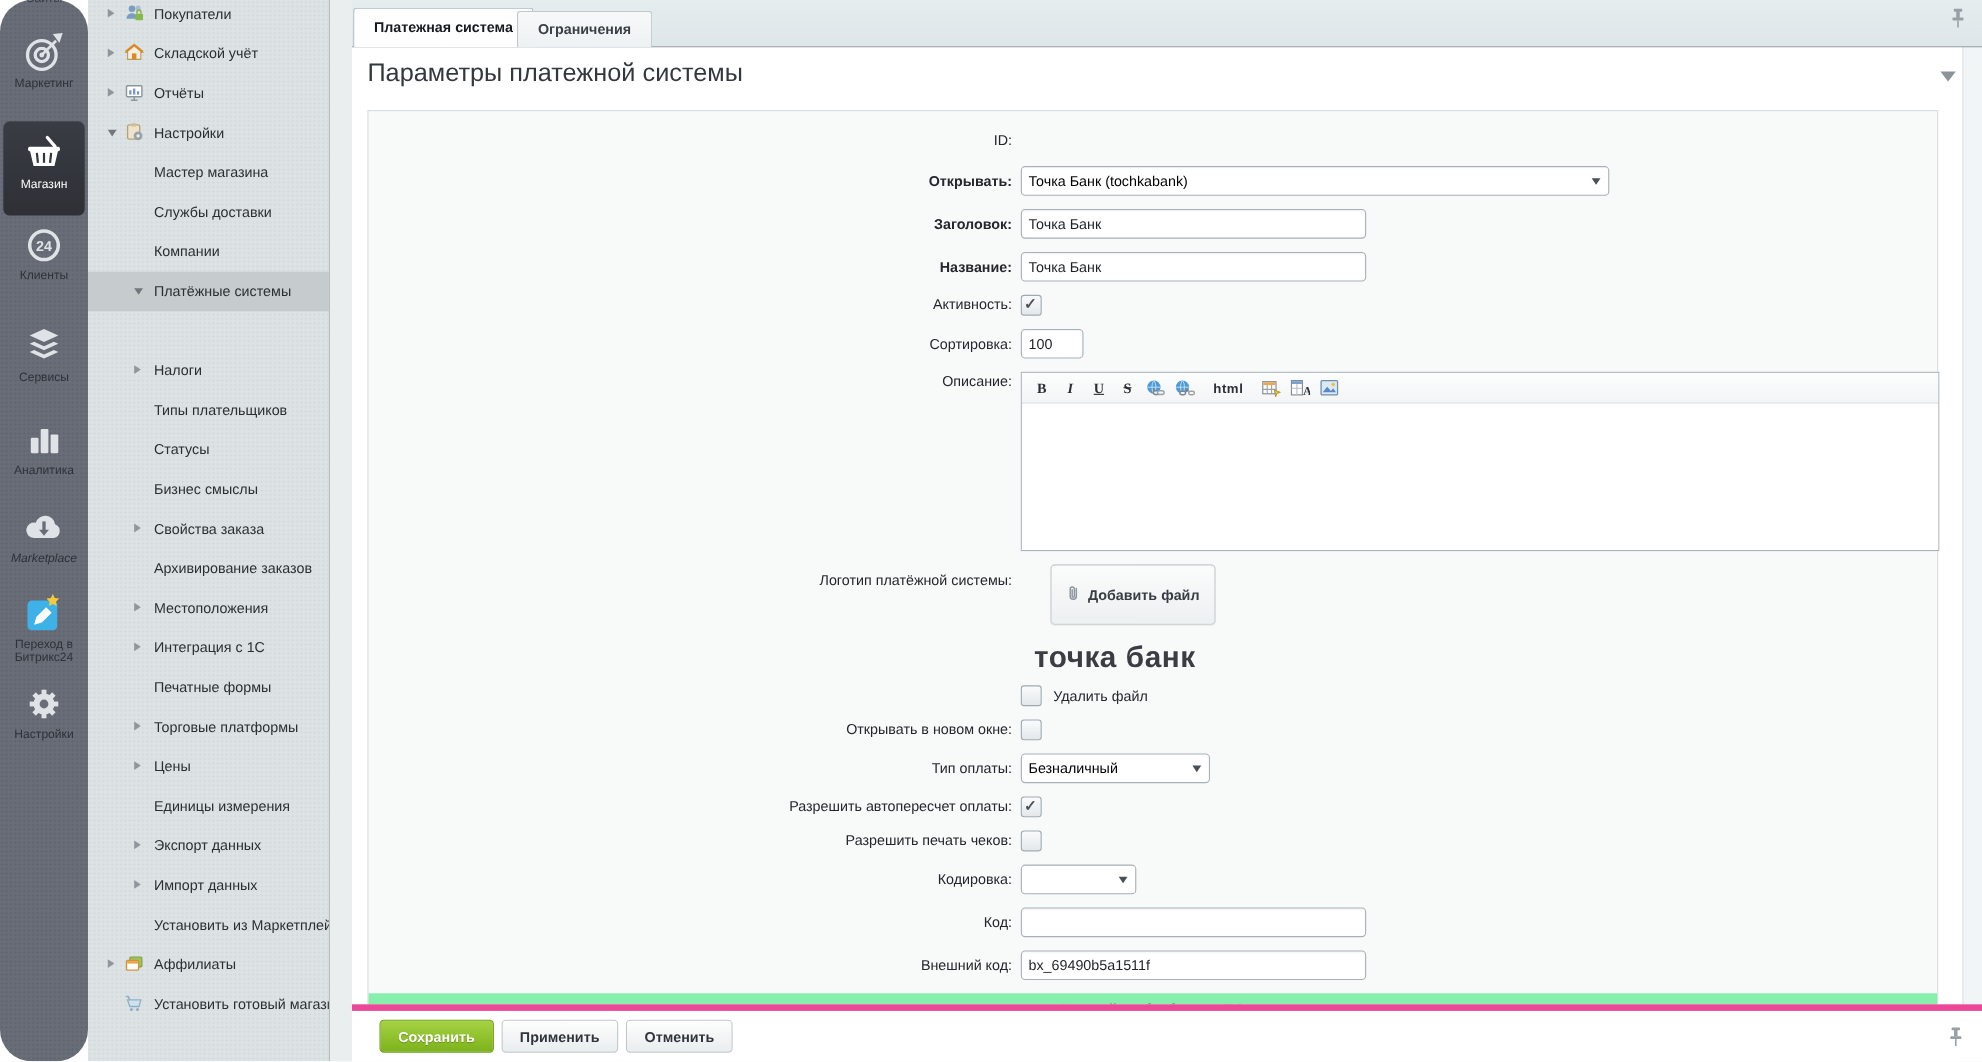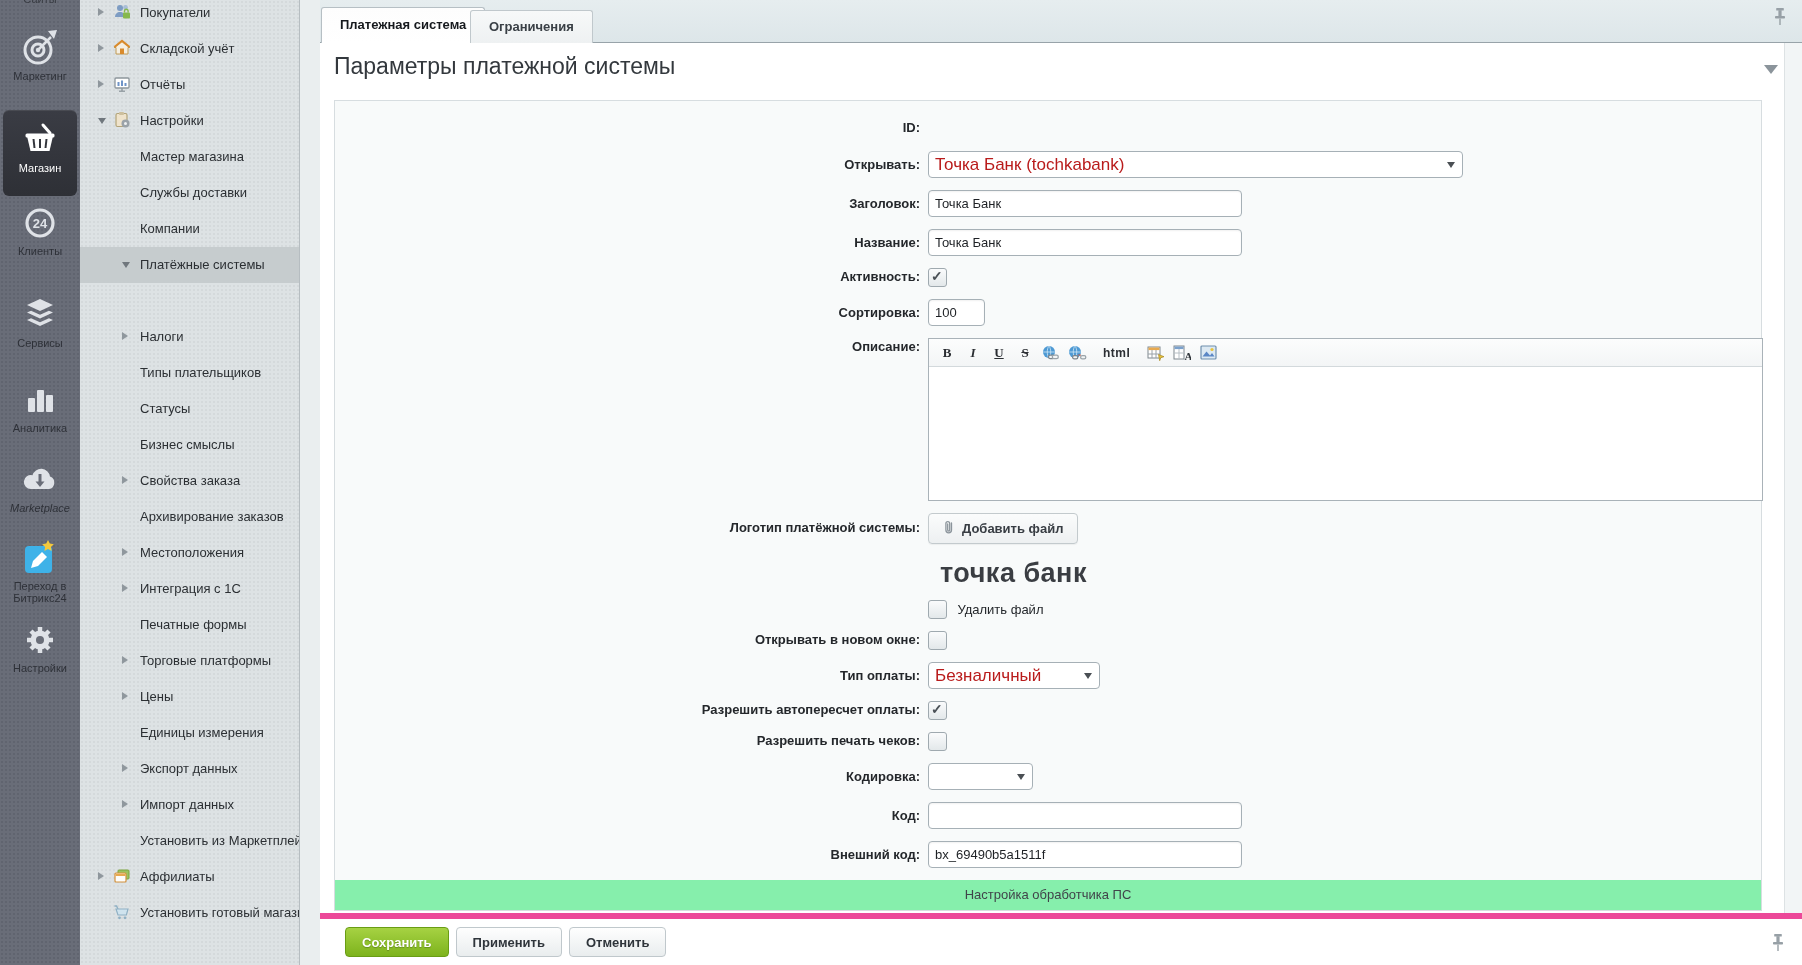--- a/index.html
+++ b/index.html
@@ -1,21 +1,21 @@
 <!DOCTYPE html>
 <html><head>
 <meta charset="utf-8">
 <style>
   html,body{margin:0;padding:0;}
   body{font-family:"Liberation Sans",sans-serif;}
   #app{position:relative;width:1802px;height:965px;overflow:hidden;background:#fff;}
 
   
   .rail{position:absolute;left:0;top:0;width:80px;height:965px;background:#696d78;
-        background-image:radial-gradient(#60646f 1px,transparent 1px);background-size:4px 4px;z-index:5;}
+        background-image:radial-gradient(#60646f 1px,transparent 1px);background-size:4px 4px;z-index:5;border-radius:29px;}
   .rail-clip{position:absolute;top:-7px;left:0;width:80px;text-align:center;font-size:11px;color:#3a3d44;overflow:hidden;height:10px;}
   .rail-item{position:absolute;width:80px;text-align:center;cursor:pointer;}
   .rail-item .ric{display:block;margin:0 auto;width:40px;height:40px;}
   .rail-item .rlb{display:block;font-size:11px;color:#2e3138;margin-top:2px;line-height:12px;padding:0 4px;}
   .rail-item.active{left:3px;width:74px;background:linear-gradient(#3a3c44,#2e3036);border-radius:6px;height:76px;padding-top:10px;box-shadow:inset 0 1px 0 rgba(255,255,255,.08);}
   .rail-item.active .rlb{color:#fdfdfd;}
 
   
   .menu{position:absolute;left:80px;top:0;width:219px;height:965px;background:#dde2e4;
         background-image:radial-gradient(#d4d9db 1px,transparent 1px);background-size:4px 4px;
@@ -43,54 +43,54 @@
   .pin{position:absolute;width:16px;height:20px;cursor:pointer;}
   .pin.top{right:14px;top:7px;}
   .pin.bottom{right:16px;bottom:12px;z-index:6;}
 
   .main-scroll{position:absolute;left:0;top:43px;width:1482px;height:875px;background:#fff;}
   .page-title{position:absolute;left:14px;top:10px;font-size:23px;color:#33383d;}
   .title-caret{position:absolute;right:24px;top:22px;width:0;height:0;border-top:9px solid #8b949b;border-left:7px solid transparent;border-right:7px solid transparent;cursor:pointer;}
 
   .formbox{position:absolute;left:14px;top:57px;width:1426px;border:1px solid #d7dde0;background:#f8fafa;padding-top:18px;}
   .frow{display:flex;margin-bottom:12px;}
-  .flabel{width:585px;text-align:right;padding-right:8px;font-size:13px;color:#24272b;line-height:27px;flex:none;font-weight:bold;}
+  .flabel{width:585px;text-align:right;padding-right:8px;font-size:13px;color:#24272b;line-height:27px;flex:none;}
   .flabel.req{font-weight:bold;}
   .flabel.cb{line-height:18px;}
   .fctrl{flex:1;min-width:0;}
   .frow.idrow .flabel,.frow.idrow .fctrl{line-height:18px;}
   .frow.idrow{margin-bottom:14px;}
   .idval{font-size:13px;color:#24272b;padding-left:2px;}
 
   input[type=text]{height:25px;border:1px solid #a6b0b6;border-radius:4px;background:#fff;font-size:13px;color:#1e2125;
       padding:0 6px;font-family:"Liberation Sans",sans-serif;box-shadow:inset 0 1px 2px rgba(0,0,0,.06);}
   .selwrap{position:relative;display:inline-block;}
   select{appearance:none;-webkit-appearance:none;height:27px;border:1px solid #a6b0b6;border-radius:4px;background:#fff;
-      font-size:17px;color:#b91c1c;padding:0 22px 0 6px;font-family:"Liberation Sans",sans-serif;width:100%;}
+      font-size:13px;color:#000000;padding:0 22px 0 6px;font-family:"Liberation Sans",sans-serif;width:100%;}
   .selwrap .chev{position:absolute;right:8px;top:11px;width:0;height:0;border-top:6px solid #4a4f54;border-left:4.5px solid transparent;border-right:4.5px solid transparent;pointer-events:none;}
 
   .checkbox{display:inline-block;width:17px;height:17px;border:1px solid #9fa9af;border-radius:3px;
       background:linear-gradient(#fafbfc,#e3e8ea);position:relative;vertical-align:middle;cursor:pointer;}
   .checkbox.checked::after{content:"\2713";position:absolute;left:2px;top:-1px;font-size:14px;font-weight:bold;color:#4a5056;}
   .cb-label{font-size:13px;color:#24272b;margin-left:6px;vertical-align:middle;}
 
   .editor{width:833px;border:1px solid #a9b2b8;background:#fff;}
   .ed-toolbar{height:27px;border-bottom:1px solid #d3d9dc;background:linear-gradient(#fcfdfd,#f3f5f6);display:flex;align-items:center;padding:0 8px;}
   .tbtn{display:inline-flex;align-items:center;justify-content:center;min-width:20px;height:20px;margin-right:6px;cursor:pointer;font-size:13px;color:#2b2e33;}
   .tbtn.sp{margin-left:10px;}
   .tbtn.b{font-family:"Liberation Serif",serif;font-weight:bold;}
   .tbtn.i{font-family:"Liberation Serif",serif;font-style:italic;font-weight:bold;}
   .tbtn.u{font-family:"Liberation Serif",serif;font-weight:bold;text-decoration:underline;}
   .tbtn.s{font-family:"Liberation Serif",serif;font-weight:bold;text-decoration:line-through;}
   .tbtn.html{font-weight:bold;font-size:12px;letter-spacing:.5px;}
   .ed-body{height:133px;}
   .ed-body textarea{width:100%;height:100%;border:none;outline:none;resize:none;background:#fff;box-sizing:border-box;}
 
-  .addfile-btn{display:inline-flex;align-items:center;height:29px;padding:0 14px;border:1px solid #c3cacd;border-radius:4px;
-      background:linear-gradient(#fbfcfc,#edf0f1);font-size:13px;font-weight:bold;color:#383d43;cursor:pointer;box-shadow:0 1px 1px rgba(0,0,0,.05);}
+  .addfile-btn{display:inline-flex;align-items:center;height:29px;padding:12px 14px;border:1px solid #c3cacd;border-radius:4px;
+      background:linear-gradient(#fbfcfc,#edf0f1);font-size:13px;font-weight:bold;color:#383d43;cursor:pointer;box-shadow:0 1px 1px rgba(0,0,0,.05);margin-left:27px;}
   .addfile-btn svg{margin-right:7px;}
   .logo-preview{font-size:27px;font-weight:bold;color:#3a3d42;letter-spacing:.5px;padding:14px 0 10px 12px;}
 
   .section-bar{width:100%;height:30px;line-height:30px;text-align:center;background:#86efac;font-size:13px;color:#40444a;margin-top:4px;}
 
   .footer{position:absolute;left:0;bottom:0;width:1482px;height:46px;background:#fff;border-top:6px solid #ec4899;z-index:2;}
   .footer .btns{position:absolute;left:25px;top:8px;display:flex;}
   .btn{height:30px;padding:0 16px;border-radius:4px;font-size:13px;font-weight:bold;cursor:pointer;margin-right:7px;
        font-family:"Liberation Sans",sans-serif;}
   .btn.primary{background:linear-gradient(#a6d243,#7db31c);border:1px solid #699d14;color:#fff;text-shadow:0 1px 1px rgba(0,0,0,.25);}

